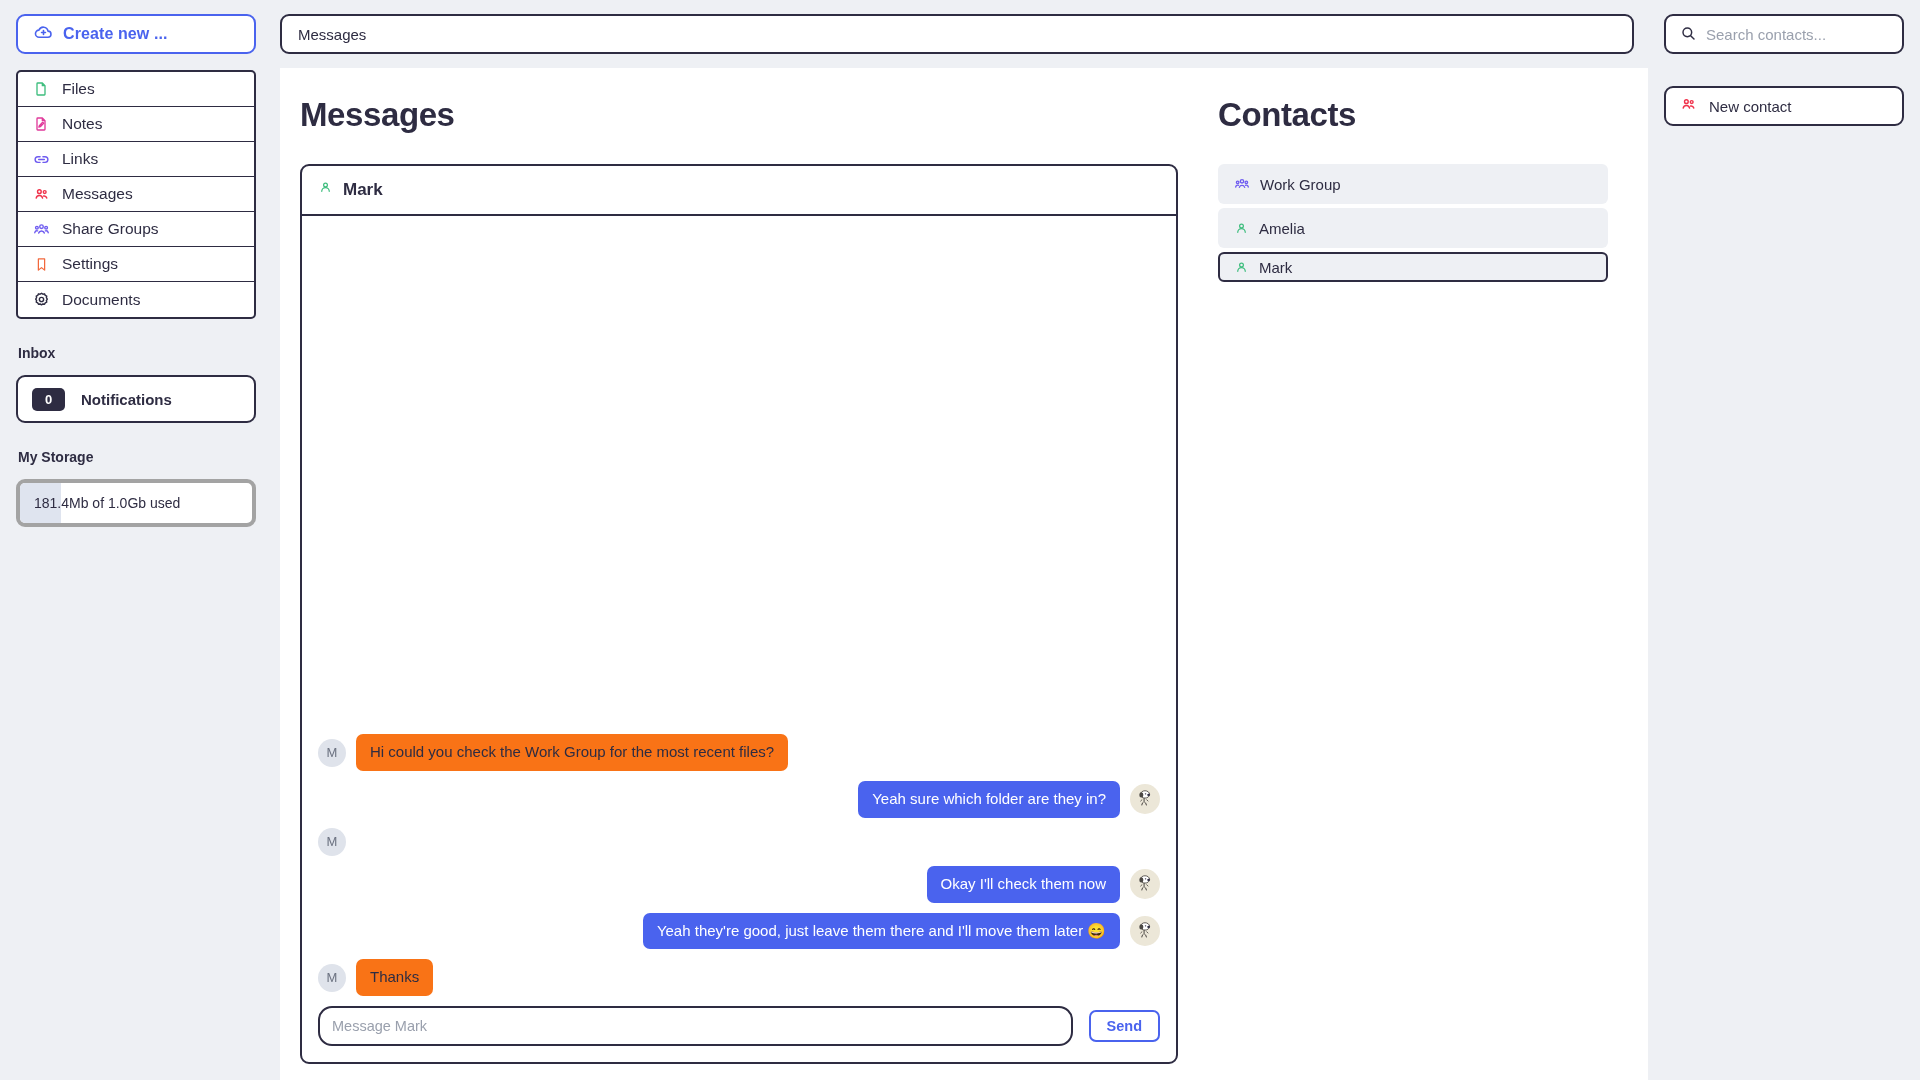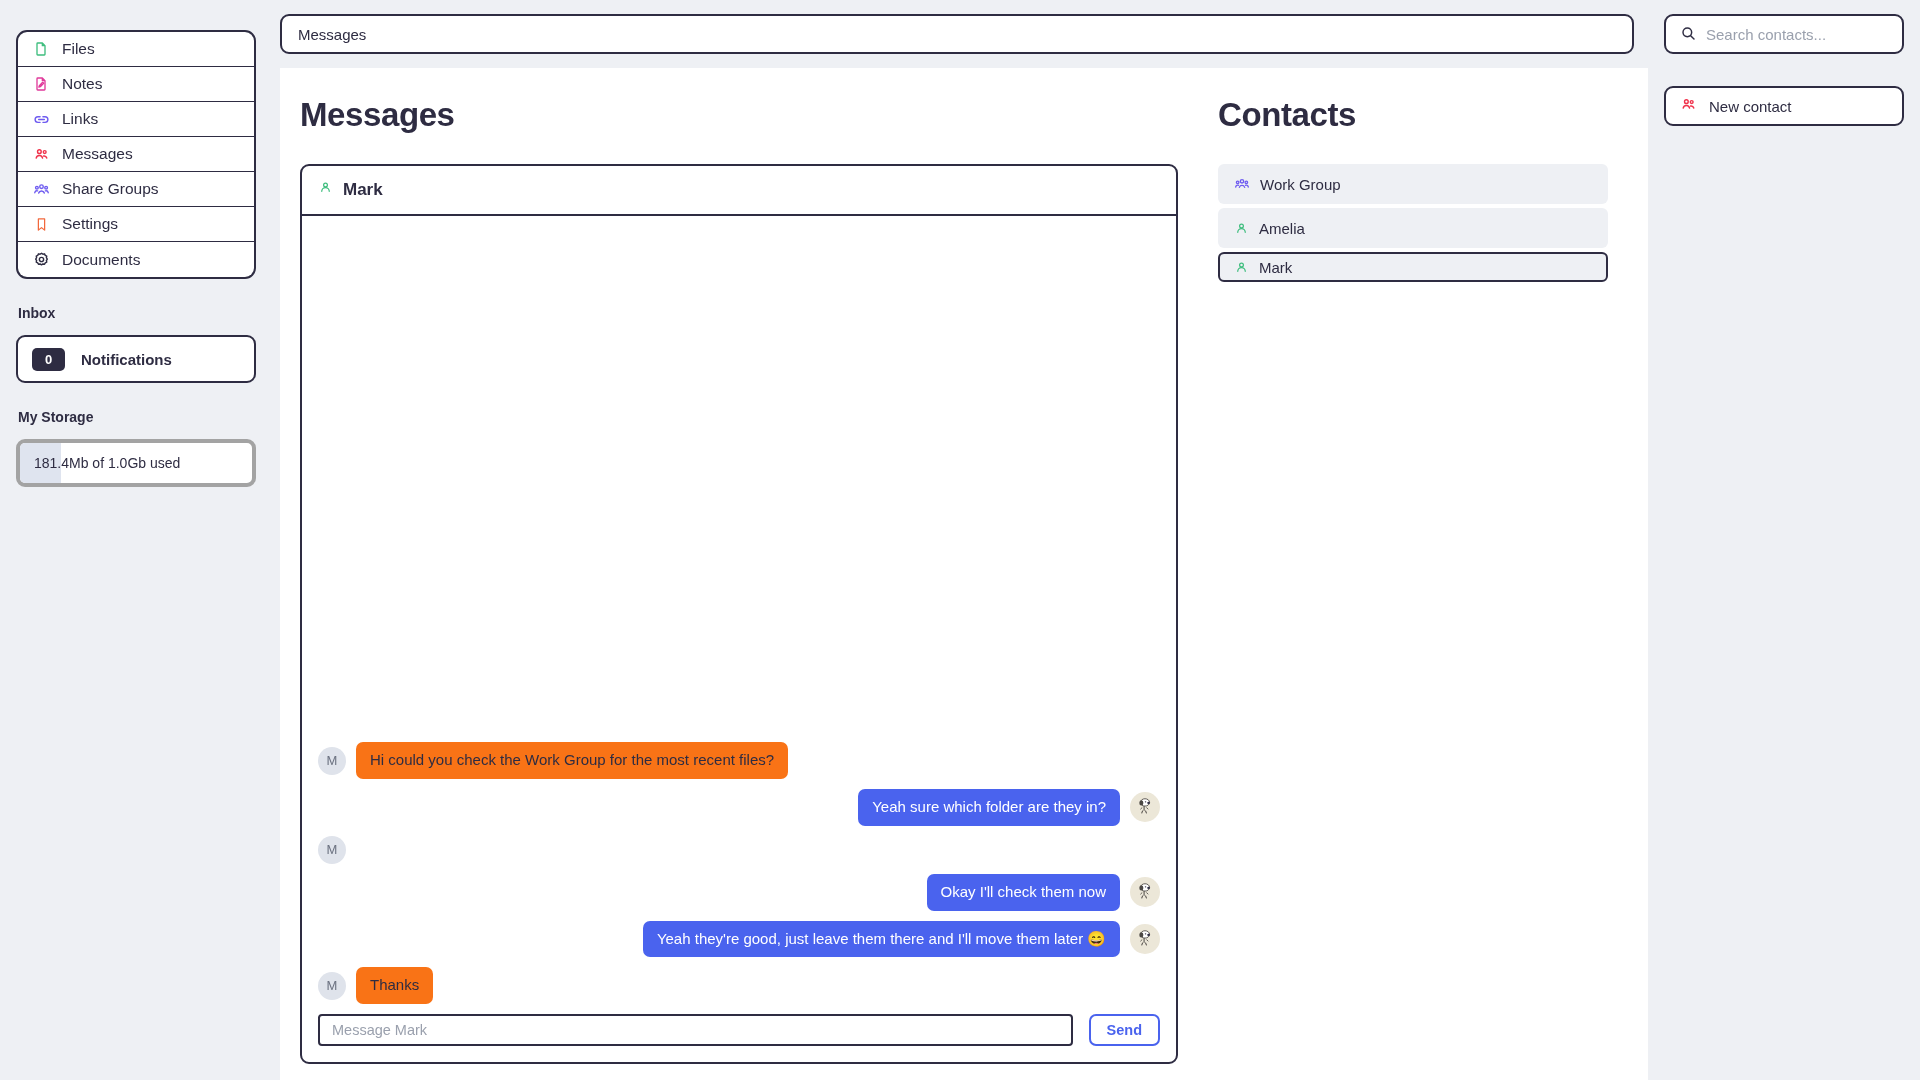--- a/index.html
+++ b/index.html
@@ -22,21 +22,21 @@
     height: 40px; padding: 0 16px;
     border: 2px solid #4a63ee; border-radius: 9px;
     background: #ffffff; color: #4a63ee;
     font-size: 16px; font-weight: 700; letter-spacing: .1px;
     cursor: pointer;
   }
   .create-btn svg { flex: 0 0 auto; }
 
   .nav-card {
     margin-top: 16px;
-    border: 2px solid #2e2c42; border-radius: 11px;
+    border: 2px solid #2e2c42; border-radius: 5px;
     background: #0f172a; overflow: hidden;
   }
   .nav-item {
     display: flex; align-items: center; gap: 12px;
     height: 35px; padding: 0 14px;
     border-bottom: 1.5px solid #2e2c42;
     font-size: 15.5px; color: #2e2c42; cursor: pointer;
     background: #fff;
   }
   .nav-item:last-child { border-bottom: none; }
@@ -124,22 +124,22 @@
   }
   .bubble {
     border-radius: 7px; padding: 9px 14px;
     font-size: 15px; line-height: 1.25; max-width: 560px;
   }
   .bubble.in { background: #f97316; color: #2e2c42; }
   .bubble.out { background: #4a63ee; color: #ffffff; }
 
   .composer { display:flex; align-items:center; gap: 16px; padding: 0 16px 16px 16px; }
   .composer-input {
-    flex: 1 1 auto; height: 32px;
-    border: 2px solid #2e2c42; border-radius: 4px;
+    flex: 1 1 auto; height: 40px;
+    border: 2px solid #2e2c42; border-radius: 14px;
     background: #ffffff; padding: 0 12px;
     display:flex; align-items:center;
     font-size: 14.5px; color: #9aa0ad;
   }
   .send-btn {
     flex: 0 0 auto; height: 32px; padding: 0 16px;
     border: 2px solid #4a63ee; border-radius: 7px;
     background: #ffffff; color: #4a63ee;
     font-size: 14.5px; font-weight: 600;
     display:flex; align-items:center; justify-content:center; cursor:pointer;
@@ -170,20 +170,30 @@
     padding: 0 14px; font-size: 15px; color: #2e2c42; cursor: pointer;
   }
 </style>
 </head>
 <body>
 
 <div class="app">
 
   <aside class="sidebar">
 
+    <div class="create-btn">
+      <span>
+        <svg width="19" height="19" viewBox="0 0 24 24" fill="none" stroke="#4a63ee" stroke-width="2" stroke-linecap="round" stroke-linejoin="round">
+          <path d="M6.5 18a4.5 4.5 0 0 1-.3-9 6 6 0 0 1 11.5 1.3A3.8 3.8 0 0 1 17.5 18z"></path>
+          <line x1="12" y1="9.5" x2="12" y2="14.5"></line>
+            <line x1="9.5" y1="12" x2="14.5" y2="12"></line>
+        </svg>
+      </span>
+      <span>Create new ...</span>
+    </div>
 
     <nav class="nav-card">
       <div class="nav-item">
         <span class="nav-ico">
           <svg width="16" height="16" viewBox="0 0 24 24" fill="none" stroke="#3dbd7d" stroke-width="2" stroke-linejoin="round">
               <path d="M14 3H7a1 1 0 0 0-1 1v16a1 1 0 0 0 1 1h10a1 1 0 0 0 1-1V7z"></path>
               <path d="M14 3v4h4"></path>
             </svg>
         </span>
         <span>Files</span>

